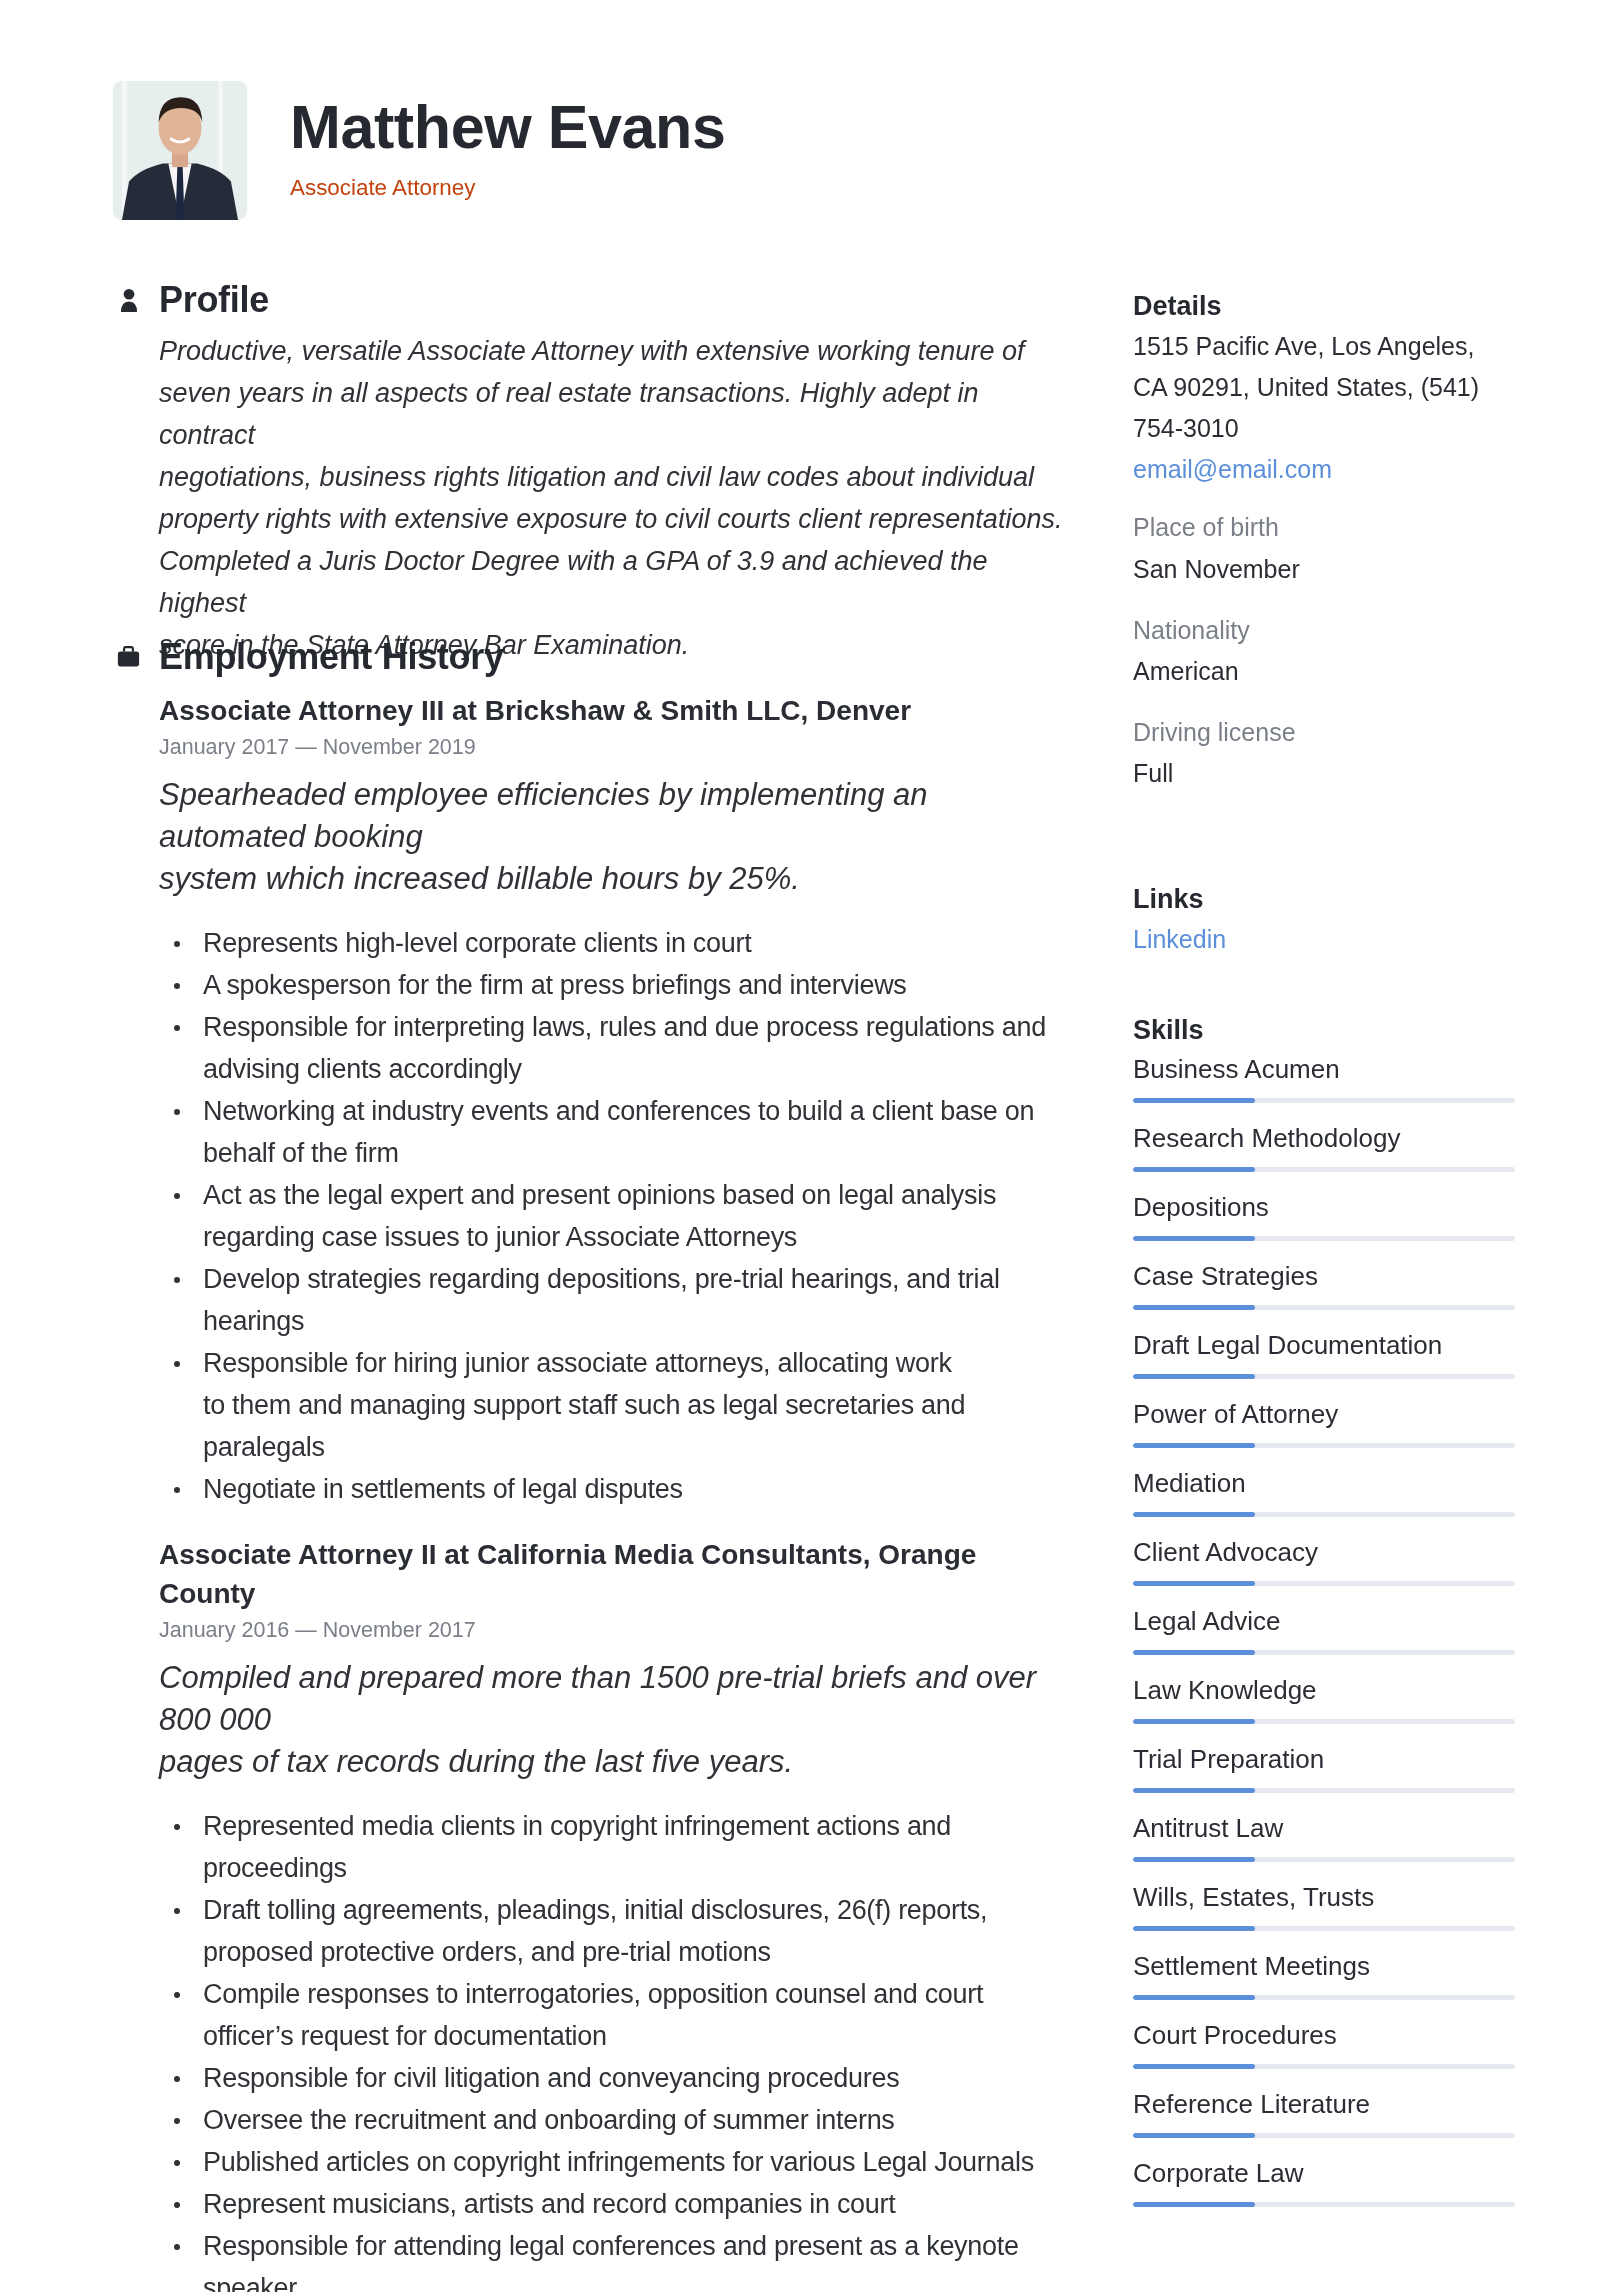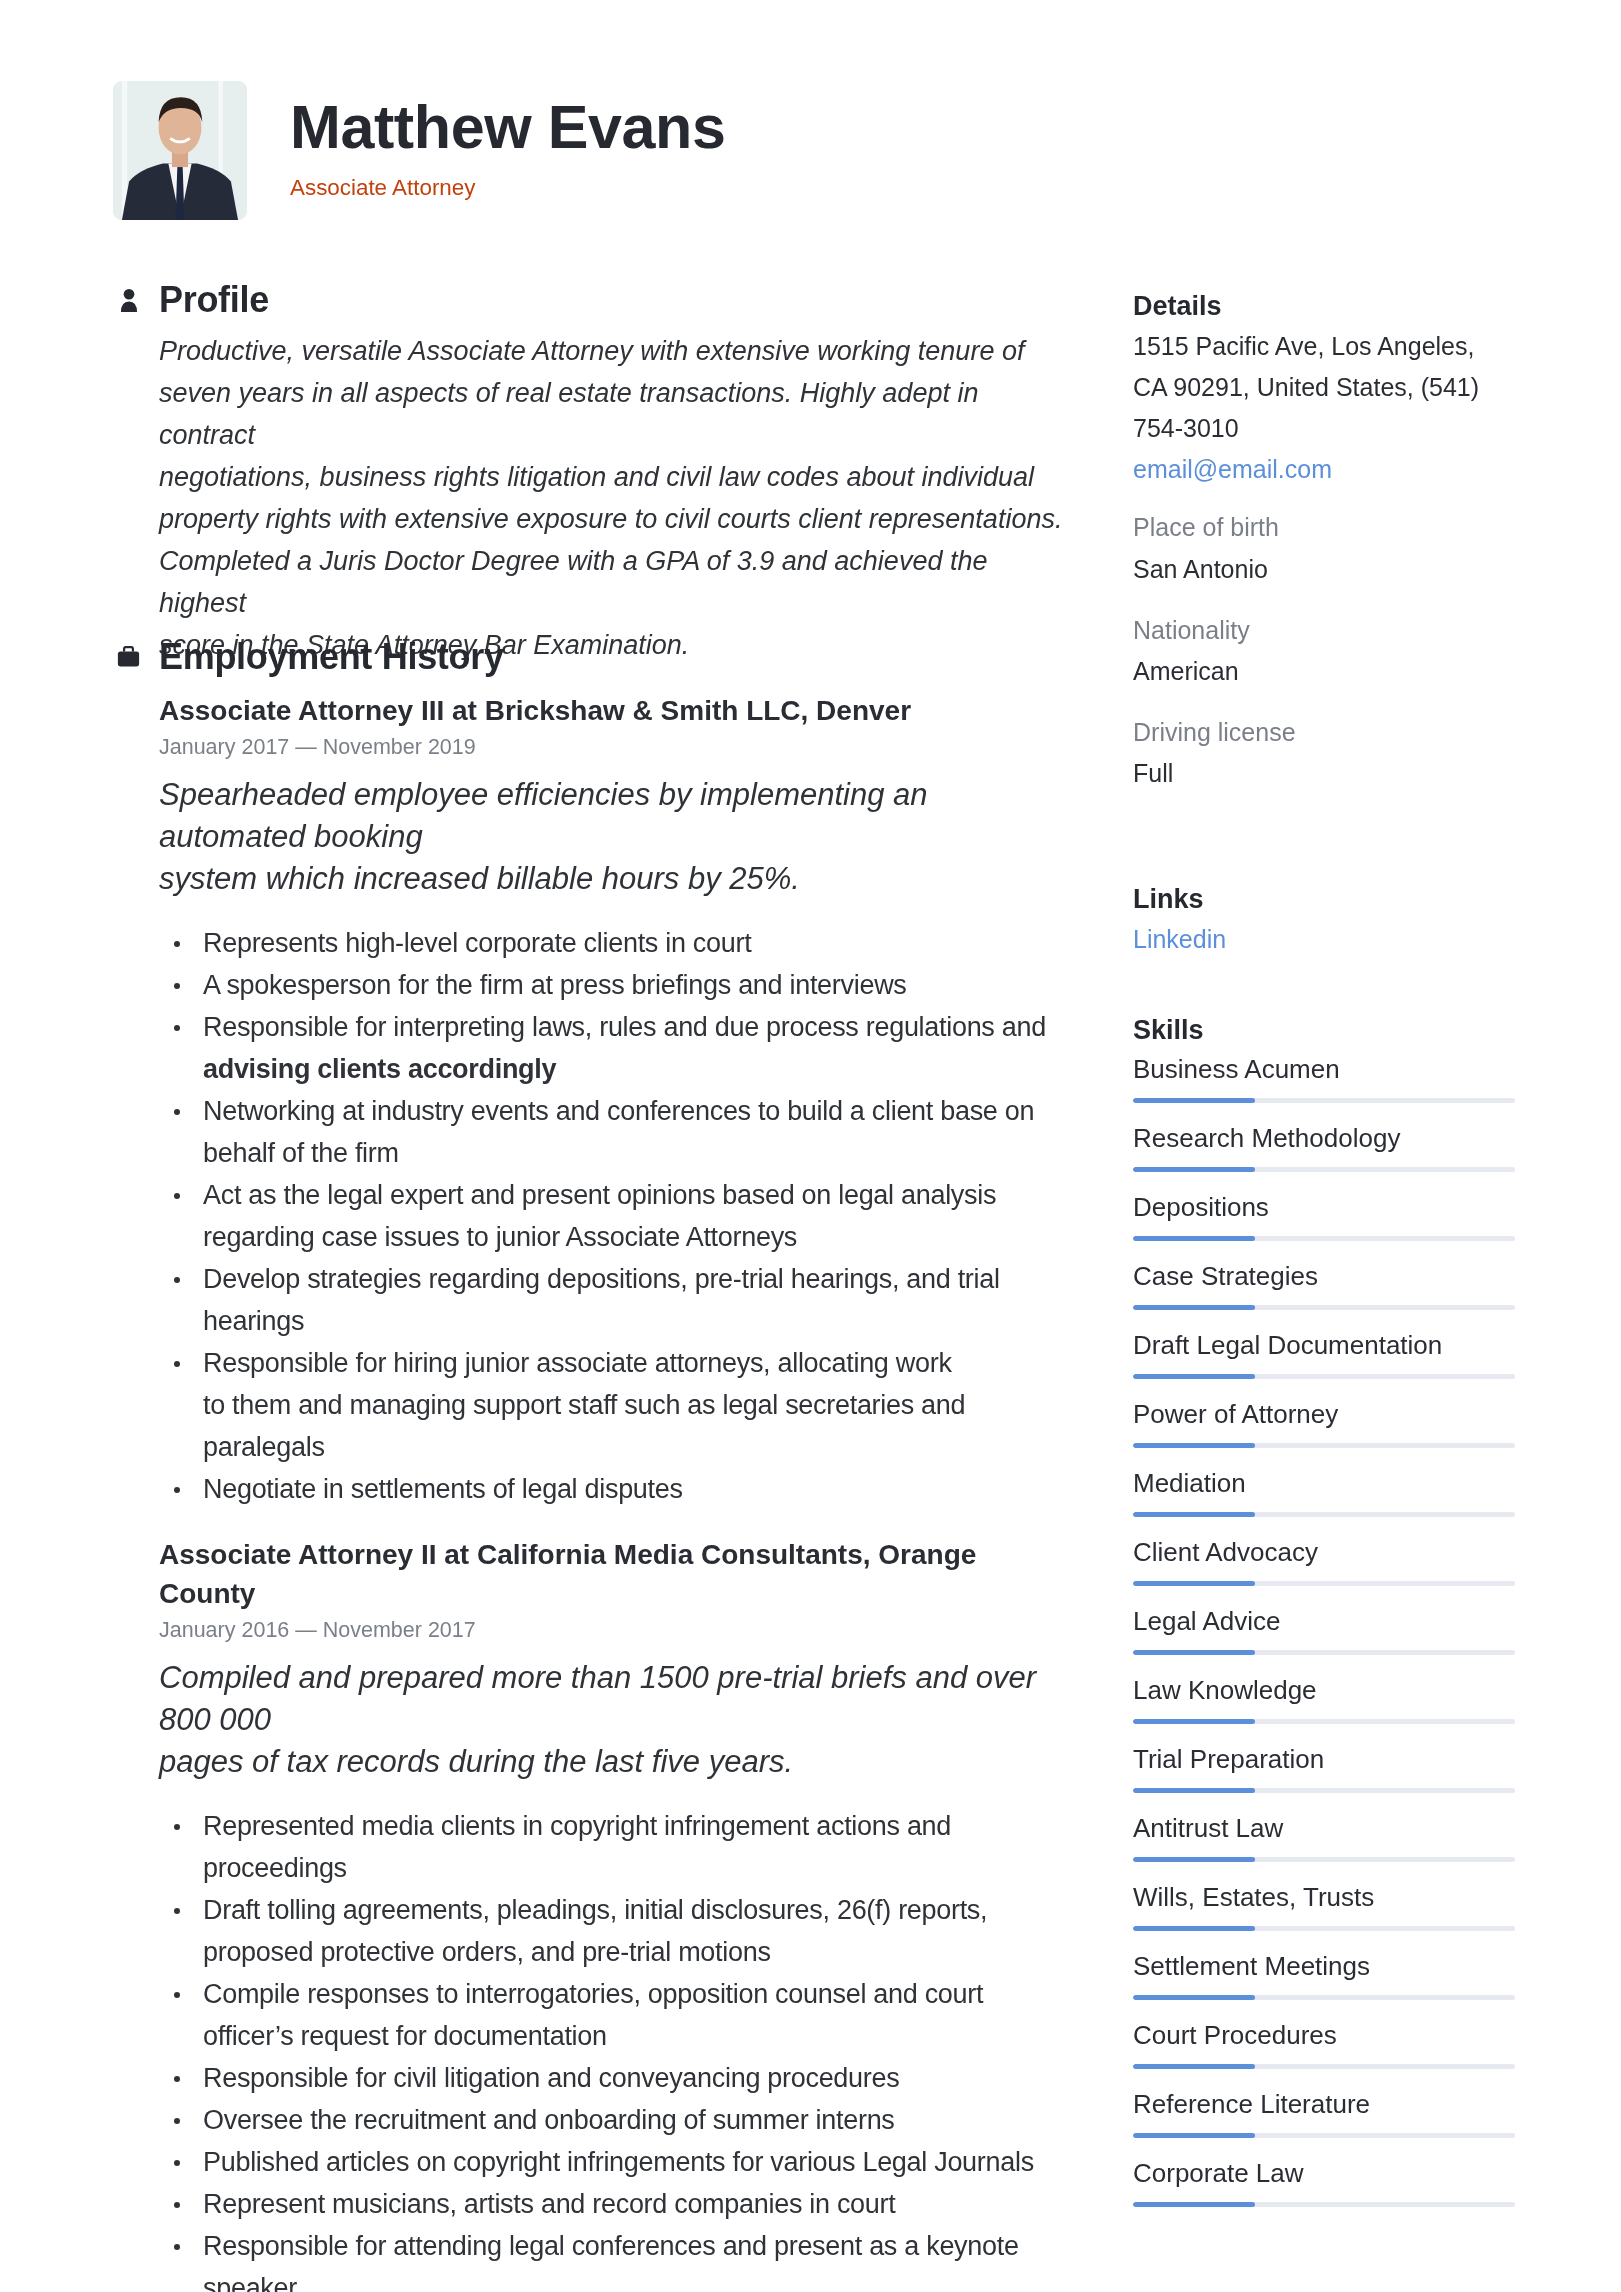--- a/index.html
+++ b/index.html
@@ -123,21 +123,21 @@
       </p>
       <ul class="bullets">
         <li>
           <span style="display: block;">Represents high-level corporate clients in court</span>
         </li>
         <li>
           <span style="display: block;">A spokesperson for the firm at press briefings and interviews</span>
         </li>
         <li>
           <span style="display: block;">Responsible for interpreting laws, rules and due process regulations and</span>
-          <span style="display: block; font-weight: bold;">advising clients accordingly</span>
+          <span style="display: block;">advising clients accordingly</span>
         </li>
         <li>
           <span style="display: block;">Networking at industry events and conferences to build a client base on</span>
           <span style="display: block;">behalf of the firm</span>
         </li>
         <li>
           <span style="display: block;">Act as the legal expert and present opinions based on legal analysis</span>
           <span style="display: block;">regarding case issues to junior Associate Attorneys</span>
         </li>
         <li>
@@ -198,21 +198,21 @@
   <p class="r-head">Details</p>
   <div style="margin-top: 1.8px;" id="address">
       <p class="r-text">1515 Pacific Ave, Los Angeles,</p>
       <p class="r-text">CA 90291, United States, (541)</p>
       <p class="r-text">754-3010</p>
     </div>
   <a class="r-link">email@email.com</a>
 
   <div style="margin-top: 19.7px;">
     <p class="r-label">Place of birth</p>
-    <p class="r-text" style="margin-top: 3.6px;">San Antonio</p>
+    <p class="r-text" style="margin-top: 3.6px;">San November</p>
   </div>
   <div style="margin-top: 21.5px;">
     <p class="r-label">Nationality</p>
     <p class="r-text" style="margin-top: 3.6px;">American</p>
   </div>
   <div style="margin-top: 21.5px;">
     <p class="r-label">Driving license</p>
     <p class="r-text" style="margin-top: 3.6px;">Full</p>
   </div>
 </div>

